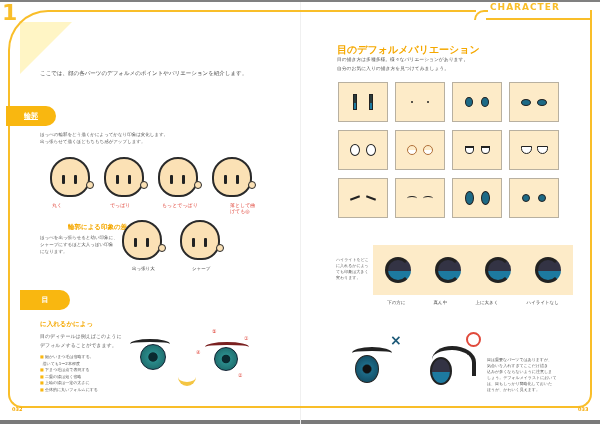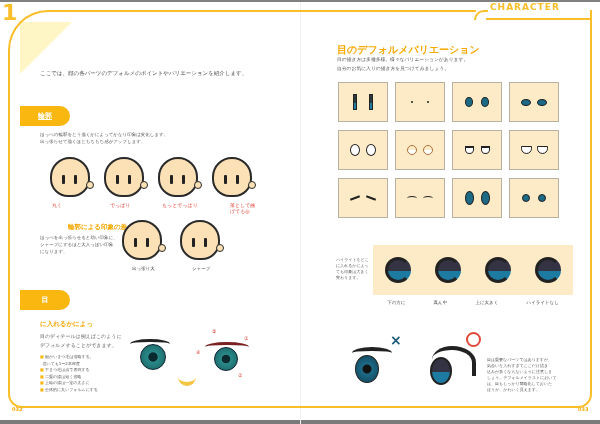--- a/index.html
+++ b/index.html
@@ -16,21 +16,21 @@
   .frame-right-top2 { position: absolute; left: 486px; top: 16px; width: 106px; height: 2px; background: #f9be29; }
   .chapter-num { position: absolute; left: 2px; top: 0px; font-size: 22px; font-weight: bold; color: #f9be29; line-height: 22px; }
   .header-tab { position: absolute; left: 490px; top: 0px; font-size: 9px; font-weight: bold; color: #f9be29; letter-spacing: 1px; }
   .title-bg { position: absolute; left: 20px; top: 20px; width: 52px; height: 52px; background: #fff5c5; clip-path: polygon(0 0, 100% 0, 0 100%); }
 
   .page-title { position: absolute; left: 36px; top: 34px; font-size: 16px; font-weight: bold; color: #2a2a2a; }
   .page-title .big { font-size: 20px; }
   .intro { position: absolute; left: 40px; top: 68px; font-size: 5.5px; color: #444; }
 
   .pill { position: absolute; width: 50px; height: 20px; background: #f9b710; border-radius: 0 14px 14px 0; color: #fff; font-size: 7px; font-weight: bold; display: flex; align-items: center; justify-content: center; }
-  .pill-contour { left: 20px; top: 104px; text-decoration: underline; }
+  .pill-contour { left: 6px; top: 104px; text-decoration: underline; }
   .pill-eye { left: 20px; top: 288px; }
 
   .small-text { position: absolute; font-size: 4.5px; color: #555; line-height: 7px; }
   .sub-heading { position: absolute; font-size: 6.5px; font-weight: bold; color: #f5a800; }
 
   .head { position: absolute; width: 40px; height: 40px; border: 2px solid #2a2a2a; background: #fbe1b5; border-radius: 50% 50% 45% 45%; }
   .head .eye { position: absolute; width: 3px; height: 9px; background: #222; top: 16px; border-radius: 1px; }
   .head .ear { position: absolute; right: -6px; top: 22px; width: 8px; height: 8px; border: 1.5px solid #2a2a2a; background: #fbe1b5; border-radius: 50%; }
   .redline { position: absolute; font-size: 5px; color: #e0453a; }
   .caption { position: absolute; font-size: 4.5px; color: #444; }

